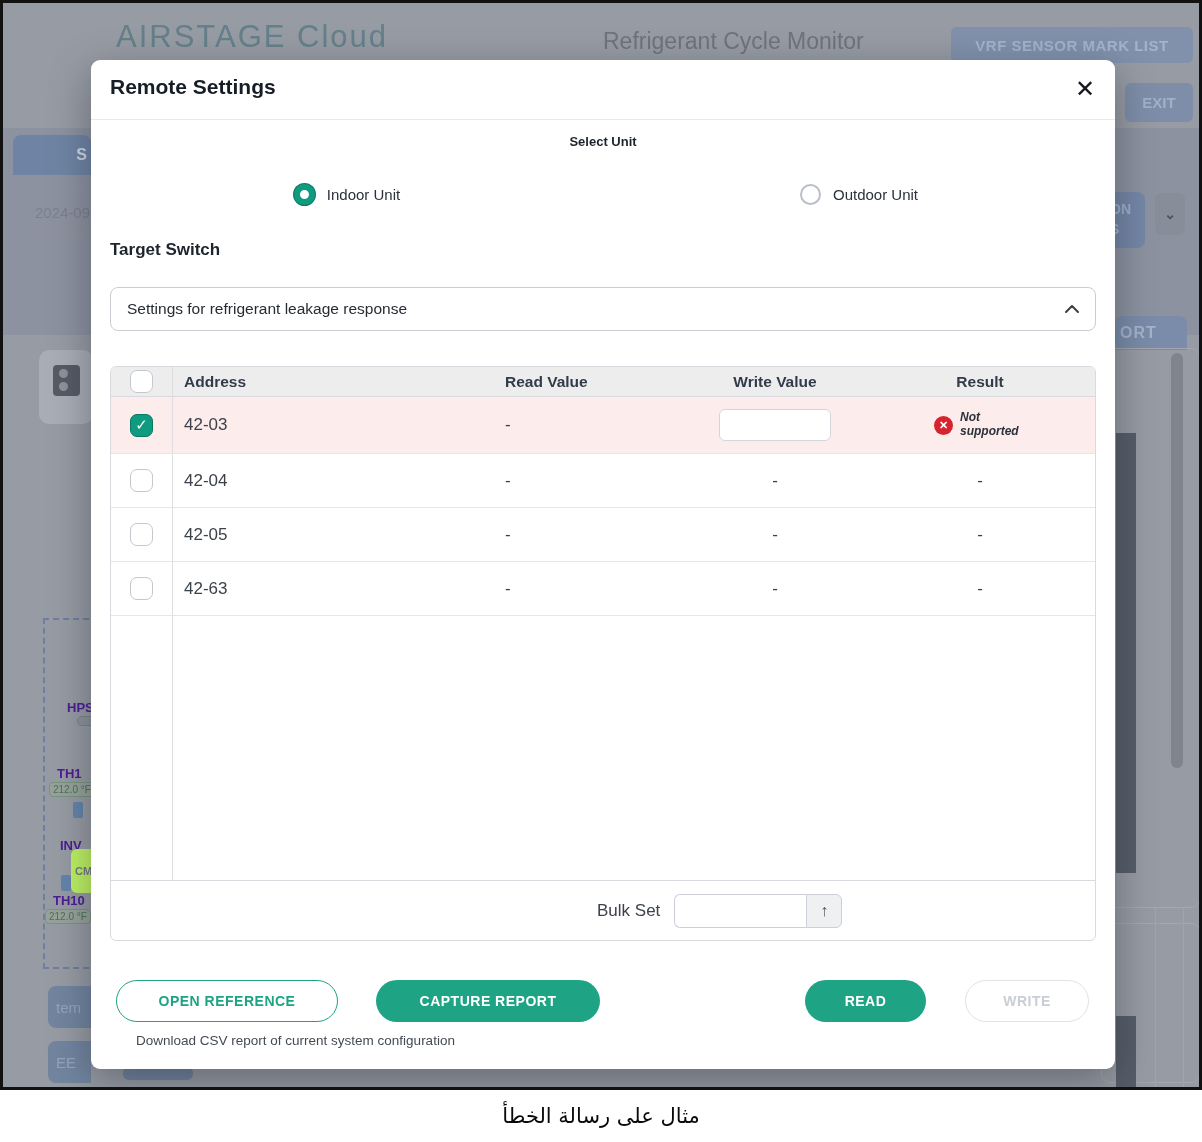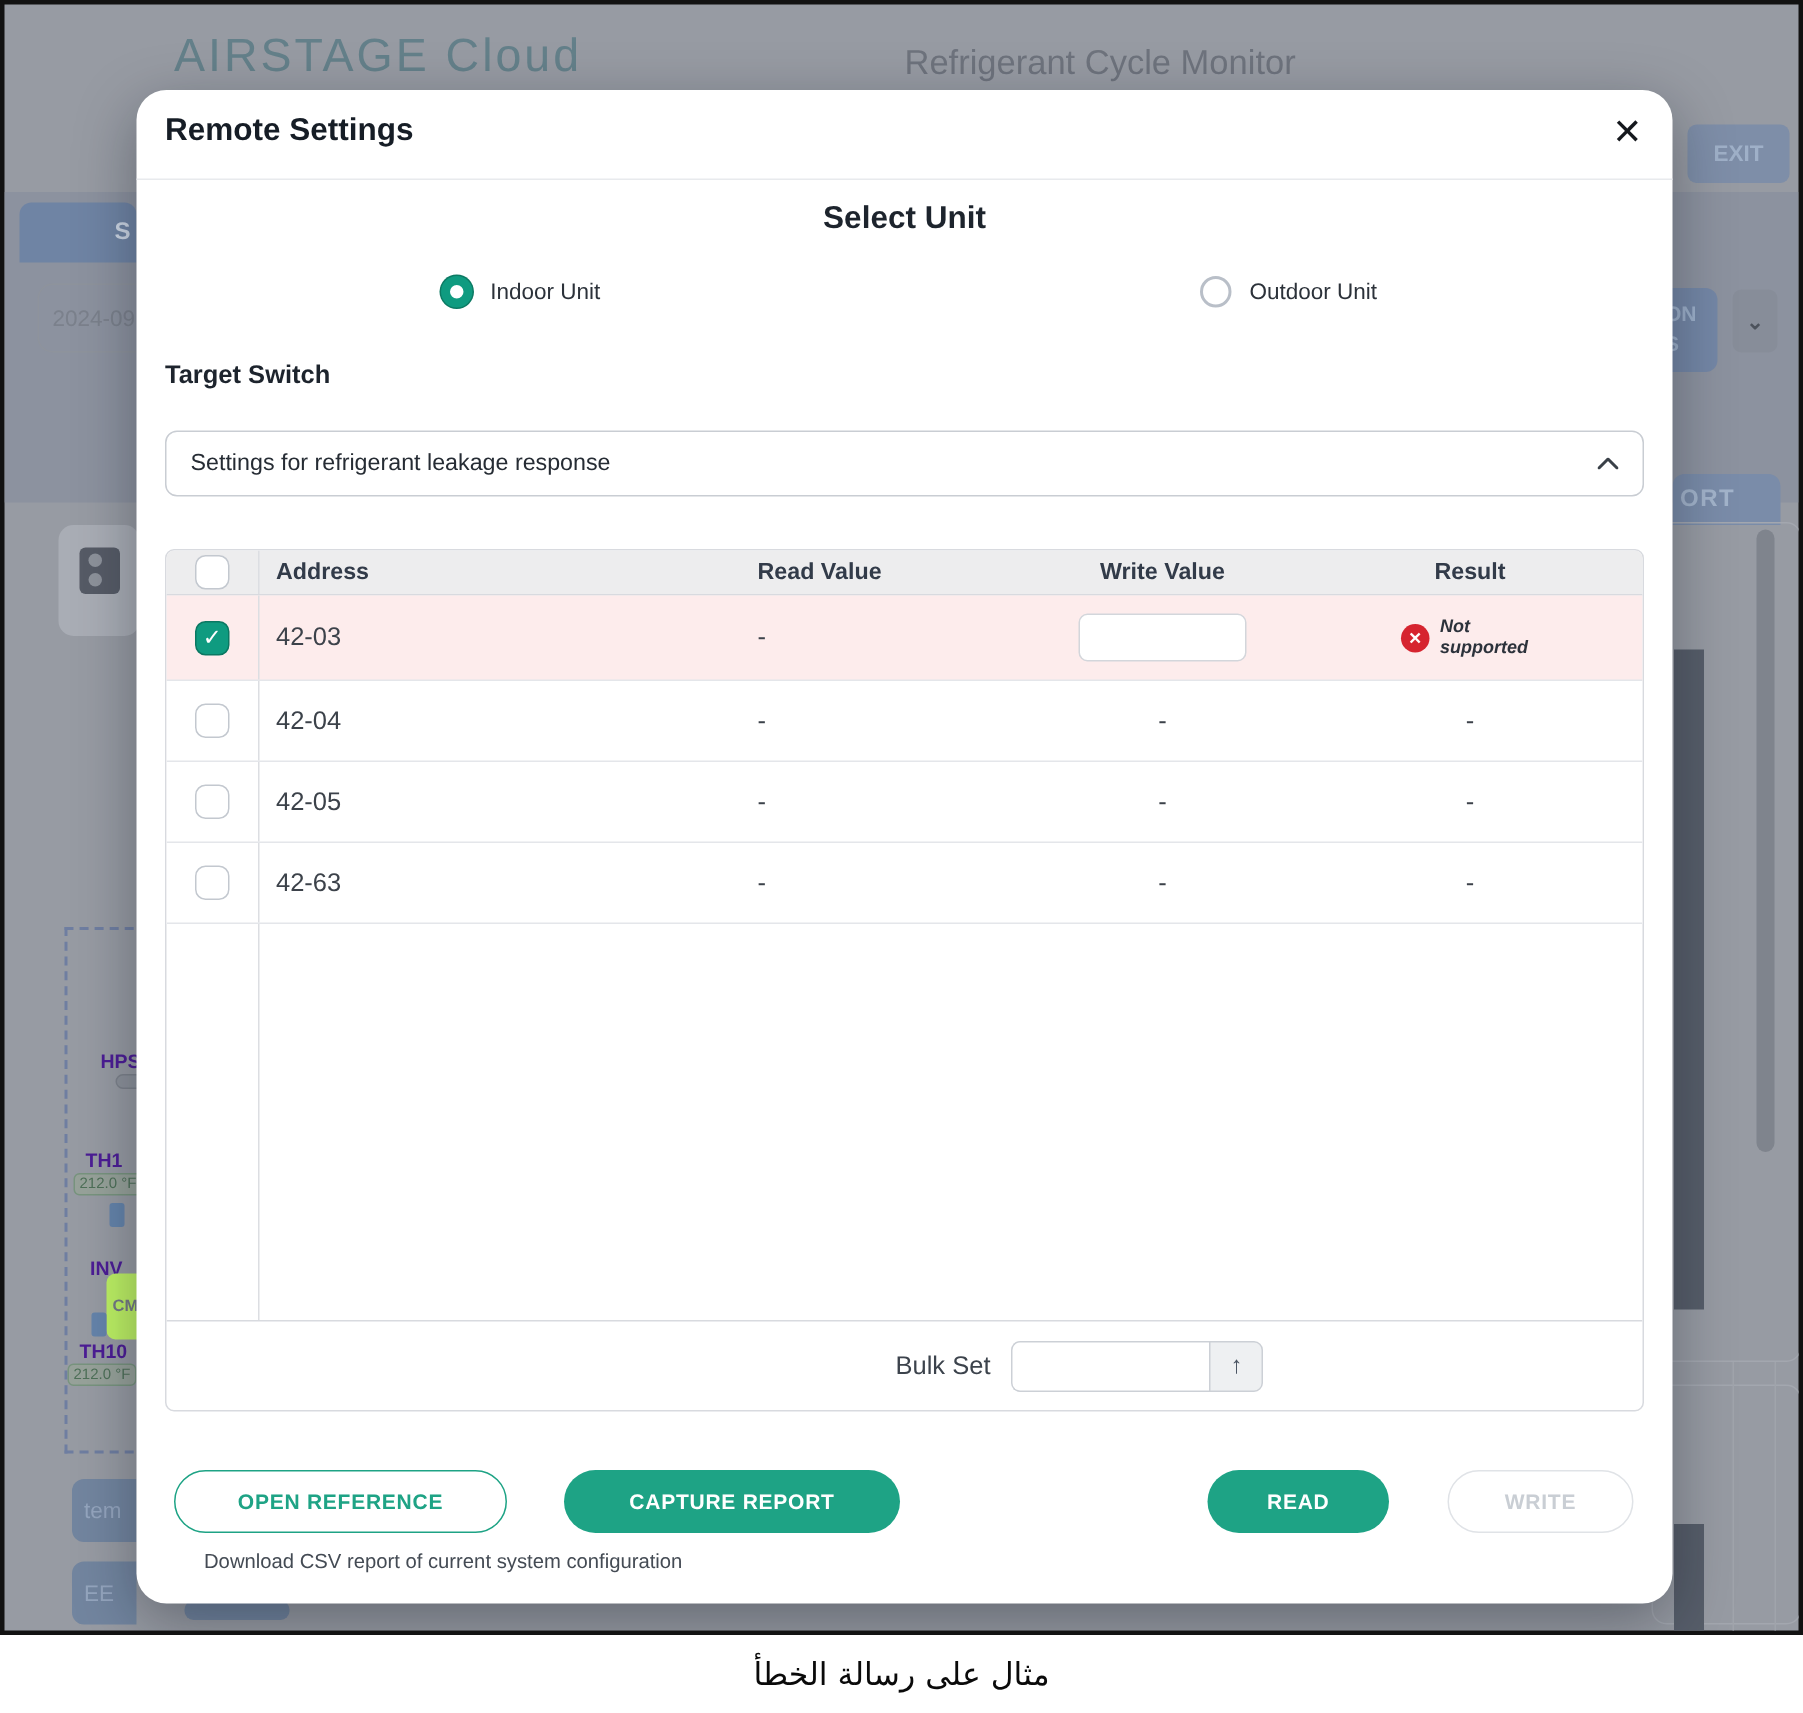--- a/index.html
+++ b/index.html
@@ -32,26 +32,26 @@
   .bg-lab { position:absolute; font-size:13px; font-weight:bold; color:#4c1d95; }
   .bg-pill { position:absolute; left:74px; top:713px; width:20px; height:10px; border-radius:5px; background:#8d929b; border:1px solid #7d828b; }
   .bg-badge { position:absolute; font-size:10px; color:#4e7058; background:#97a29a; border:1px solid #78947e; border-radius:4px; padding:1px 3px; }
   .bg-bicon { position:absolute; width:10px; height:16px; background:#6584ab; border-radius:2px; }
   .bg-cm { position:absolute; left:68px; top:846px; width:22px; height:44px; background:#bef264; border-radius:6px 0 0 6px; color:#757b85; font-size:11px; font-weight:bold; display:flex; align-items:center; padding-left:4px; }
   .bg-sidebtn { position:absolute; left:45px; width:43px; height:42px; border-radius:8px 0 0 8px; background:#72859f; color:#94a5be; font-size:15px; display:flex; align-items:center; padding-left:8px; }
   .bg-minibar { position:absolute; left:120px; top:1064px; width:70px; height:13px; border-radius:6px; background:#72859f; }
   
   .modal {
     position:absolute; left:88px; top:57px; width:1024px; height:1009px;
-    background:#ffffff; border-radius:20px; box-shadow:0 12px 40px rgba(10,15,25,.35);
+    background:#ffffff; border-radius:9px; box-shadow:0 12px 40px rgba(10,15,25,.35);
   }
   .m-header { position:absolute; top:0; left:0; right:0; height:60px; border-bottom:1px solid #e8eaed; }
   .m-title { position:absolute; left:19px; top:15px; font-size:21px; font-weight:bold; color:#161d26; }
   .m-close { position:absolute; right:20px; top:13px; font-size:24px; color:#15181d; cursor:pointer; line-height:1.3; }
-  .m-selectunit { position:absolute; top:74px; left:0; right:0; text-align:center; font-size:21px; font-weight:bold; color:#1d242d; }
+  .m-selectunit { position:absolute; top:74px; left:0; right:0; text-align:center; font-size:13px; font-weight:bold; color:#1d242d; }
   .m-radios { position:absolute; top:120px; left:0; right:0; height:28px; display:flex; }
   .m-radiohalf { flex:1; display:flex; align-items:center; justify-content:center; gap:12px; }
   .radio { width:21px; height:21px; border-radius:50%; background:#fff; }
   .radio.sel { border:6px solid #0f9b80; box-shadow:0 0 0 1px #0c7a63; }
   .radio.unsel { border:2px solid #b9bfc8; }
   .radio-label { font-size:15px; color:#2c323a; }
   .m-target { position:absolute; top:180px; left:19px; font-size:17px; font-weight:bold; color:#1d242d; }
   .m-select { position:absolute; top:227px; left:19px; width:986px; height:44px; border:1px solid #c9cdd3; border-radius:8px; display:flex; align-items:center; justify-content:space-between; padding:0 16px; cursor:pointer; }
   .m-select-text { font-size:15.5px; color:#262c34; }
   
@@ -93,20 +93,21 @@
   .chev-up { width:14px; height:8px; }
 </style>
 </head>
 <body>
 
 <div class="app">
 
   <div class="bg-band"></div>
   <div class="bg-logo">AIRSTAGE Cloud</div>
   <div class="bg-title">Refrigerant Cycle Monitor</div>
+  <div class="bg-btn bg-vrf">VRF SENSOR MARK LIST</div>
   <div class="bg-btn bg-exit">EXIT</div>
   <div class="bg-tab-s">S</div>
   <div class="bg-date">2024-09</div>
   <div class="bg-ons">
     <span>ON</span>
     <span>S</span>
   </div>
   <div class="bg-chevbox">
       <span>⌄</span>
     </div>

